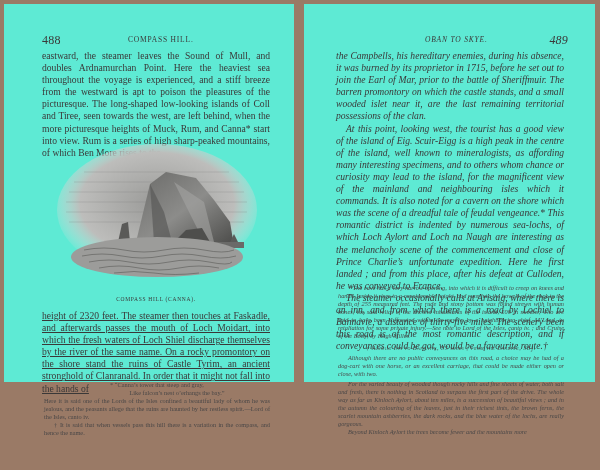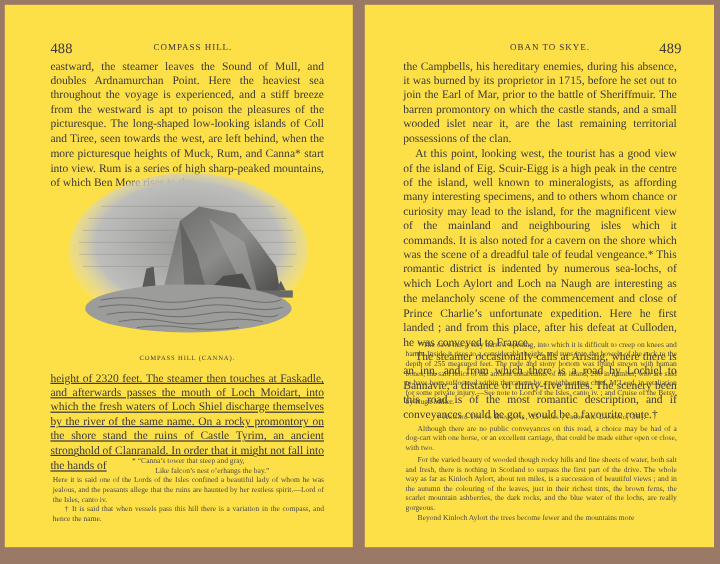--- a/index.html
+++ b/index.html
@@ -1,19 +1,19 @@
 <!DOCTYPE html>
 <html><head>
 <meta charset="utf-8">
 <style>
   html,body{margin:0;padding:0;}
   body{width:600px;height:470px;background:#9a7a66;position:relative;overflow:hidden;font-family:"Liberation Serif","DejaVu Serif",serif;color:#3a3838;}
-  .page{position:absolute;top:4px;height:452px;background:#fde047;box-sizing:border-box;}
+  .page{position:absolute;top:4px;height:378px;background:#5eead4;box-sizing:border-box;}
   .page.left{left:4px;width:290px;}
-  .page.right{left:304px;width:291px;}
+  .page.right{left:304px;width:291px;font-style:italic;}
   .runhead{position:absolute;top:29px;font-size:11px;letter-spacing:0.2px;}
   .pno{font-size:12px;}
   .rtitle{font-size:7.5px;letter-spacing:0.8px;text-align:right;}
   .body{position:absolute;font-size:9.6px;line-height:12.1px;text-align:justify;color:#3a3838;}
   .body p{margin:0;}
   .indent{text-indent:10px;}
   .foot{position:absolute;font-size:6.3px;line-height:8px;text-align:justify;color:#4a4747;}
   .foot p{margin:0;}
   .caption{position:absolute;font-size:5.5px;letter-spacing:0.7px;color:#3a3838;text-align:center;}
   .illus{position:absolute;}

